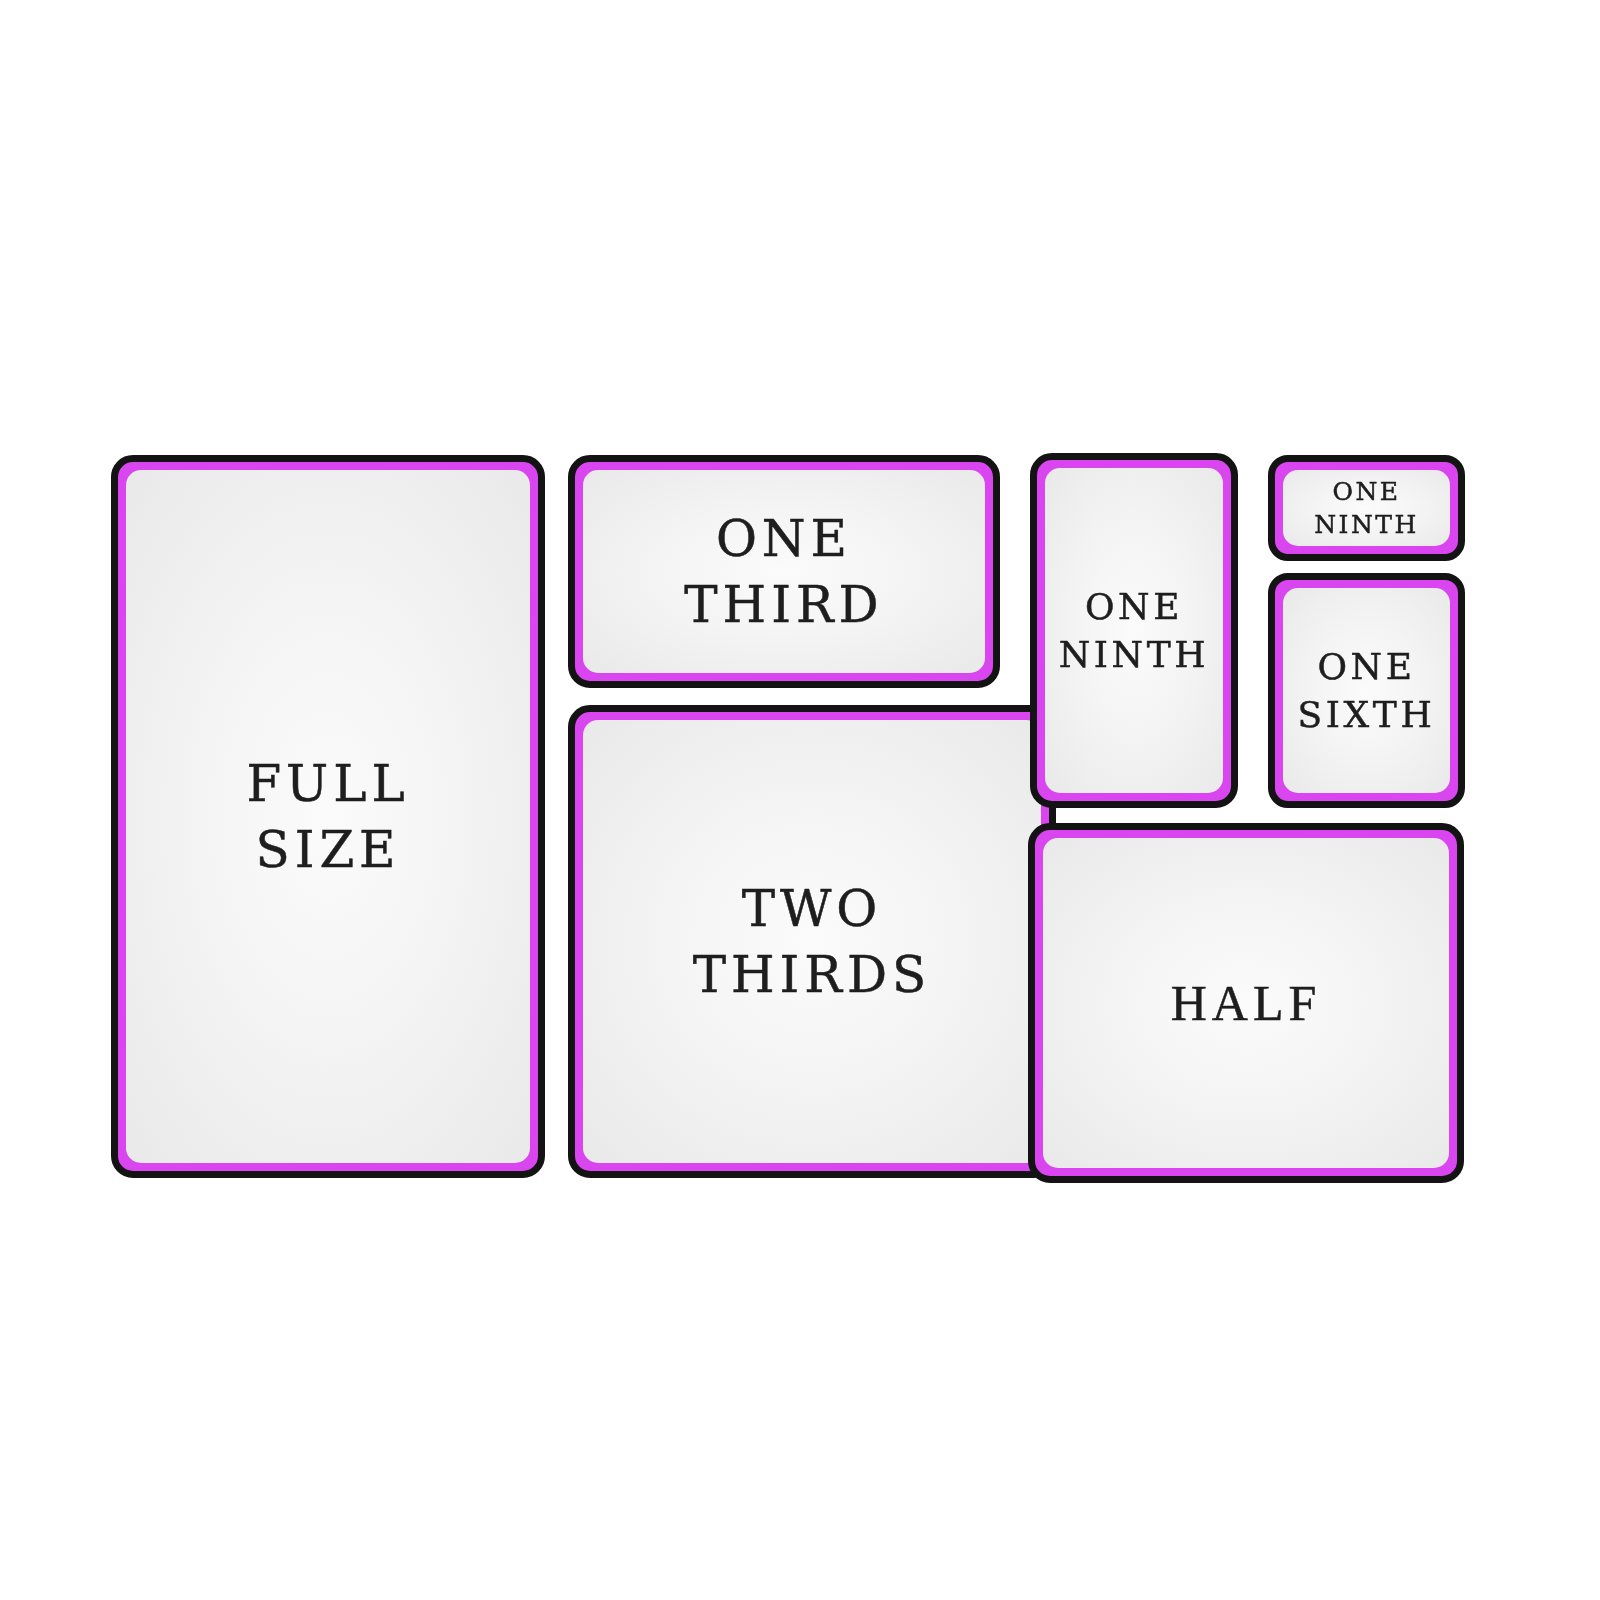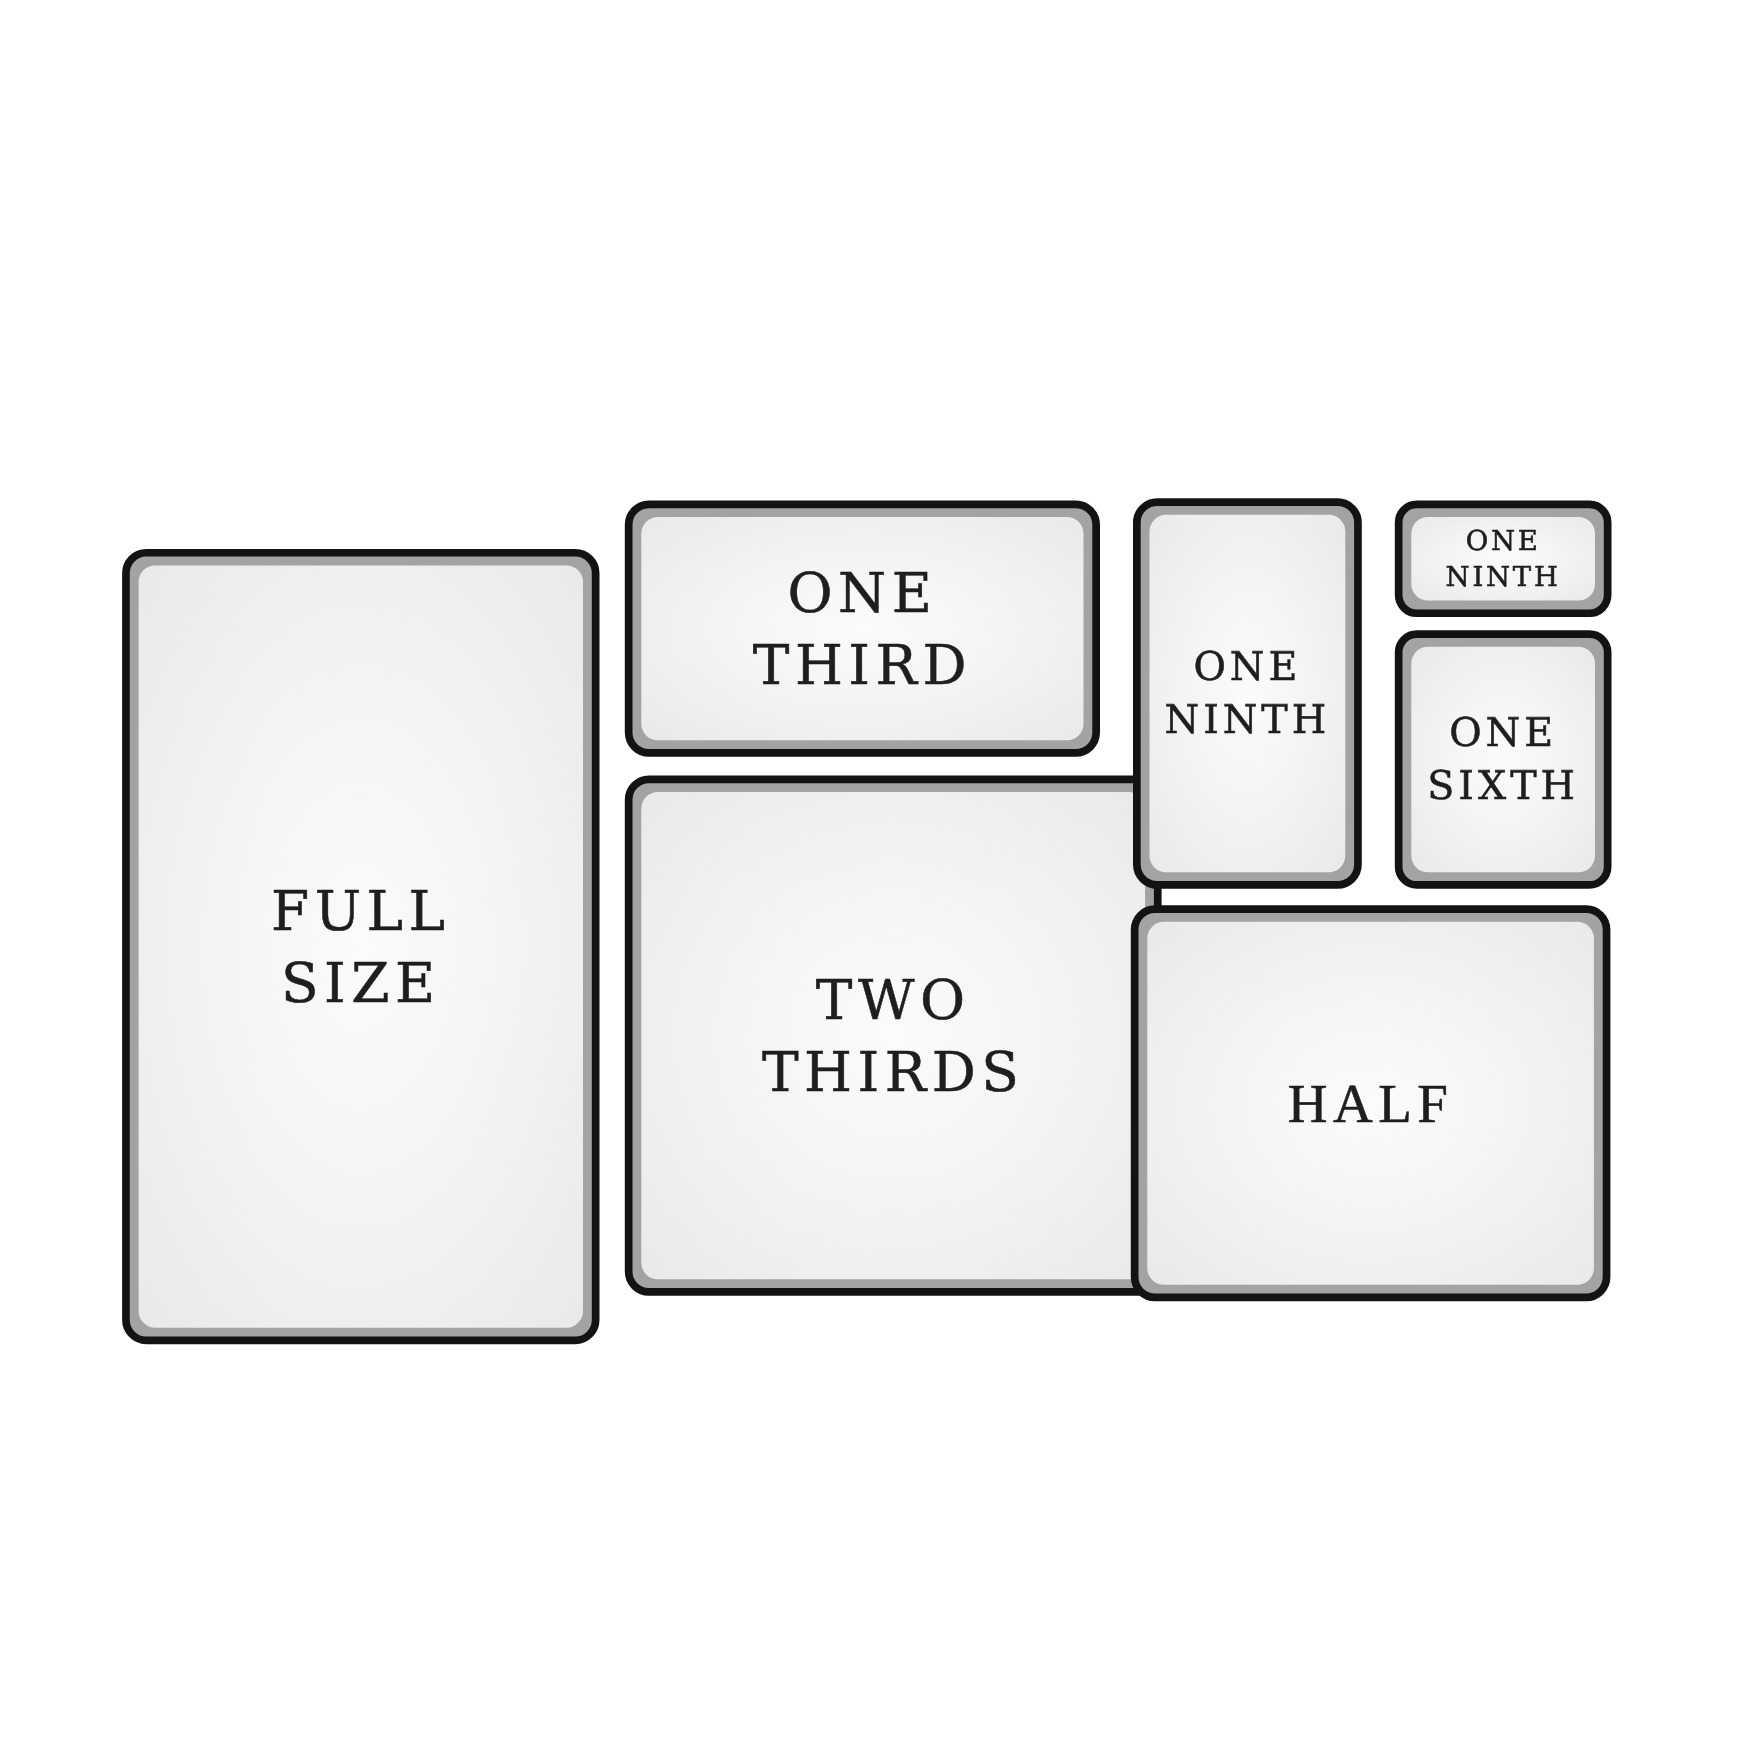--- a/index.html
+++ b/index.html
@@ -13,21 +13,21 @@
     height: 1600px;
     background: #ffffff;
     font-family: "DejaVu Serif", serif;
     overflow: hidden;
   }
   .panel {
     position: absolute;
     box-sizing: border-box;
     border: 7px solid #131313;
     border-radius: 22px;
-    background: #a3a3a3;
+    background: #d946ef;
     padding: 8px;
   }
   .fill {
     width: 100%;
     height: 100%;
     border-radius: 15px;
     background: radial-gradient(ellipse at 50% 50%, #fbfbfb 0%, #f4f4f4 45%, #e9e9e9 100%);
   }
   .label {
     position: absolute;
@@ -39,21 +39,21 @@
     text-align: center;
     color: #1e1e1e;
     letter-spacing: 0.1em;
     line-height: 1.32;
     white-space: nowrap;
     -webkit-text-stroke: 0.5px #1e1e1e;
   }
   .ln:empty { display: none; }
 
   
-  .p-full      { left: 111px;  top: 455px; width: 434px; height: 723px; margin-top: 44px; }
+  .p-full      { left: 111px;  top: 455px; width: 434px; height: 723px; }
   .p-third     { left: 568px;  top: 455px; width: 432px; height: 233px; }
   .p-twothirds { left: 568px;  top: 705px; width: 488px; height: 473px; }
   .p-fourth    { left: 1030px; top: 453px; width: 208px; height: 355px; }
   .p-ninth     { left: 1268px; top: 455px; width: 197px; height: 106px; border-radius: 20px; }
   .p-sixth     { left: 1268px; top: 573px; width: 197px; height: 235px; border-radius: 20px; }
   .p-half      { left: 1028px; top: 823px; width: 436px; height: 360px; font-family: Liberation Serif, serif; }
 
   .fs-lg { font-size: 50px; }
   .fs-md { font-size: 36px; }
   .fs-sm { font-size: 25px; }

